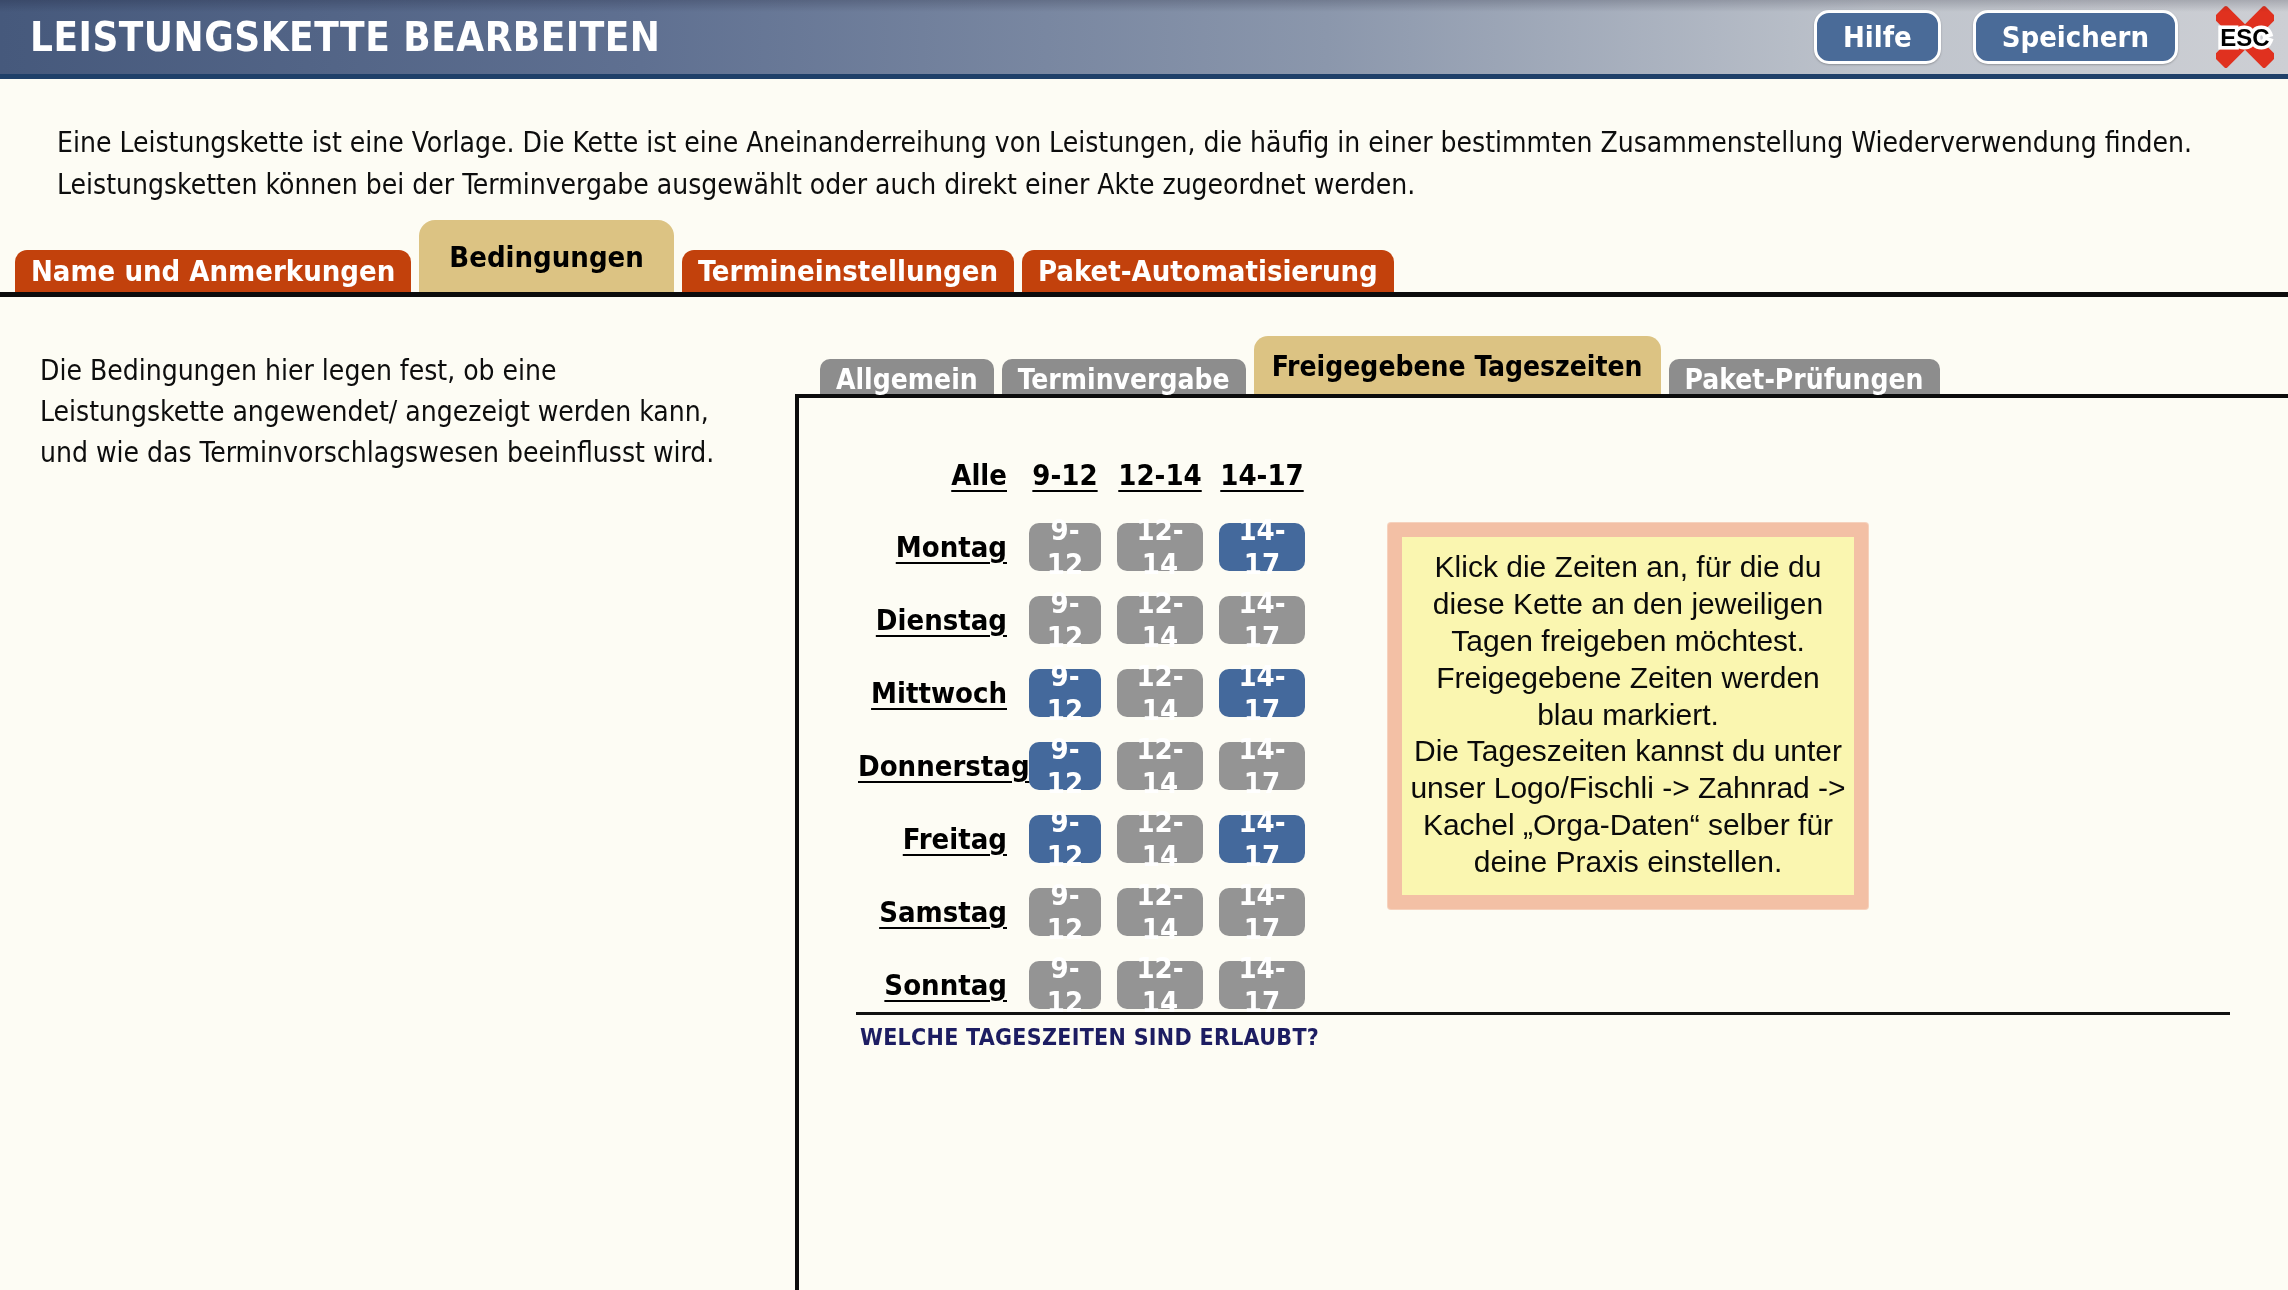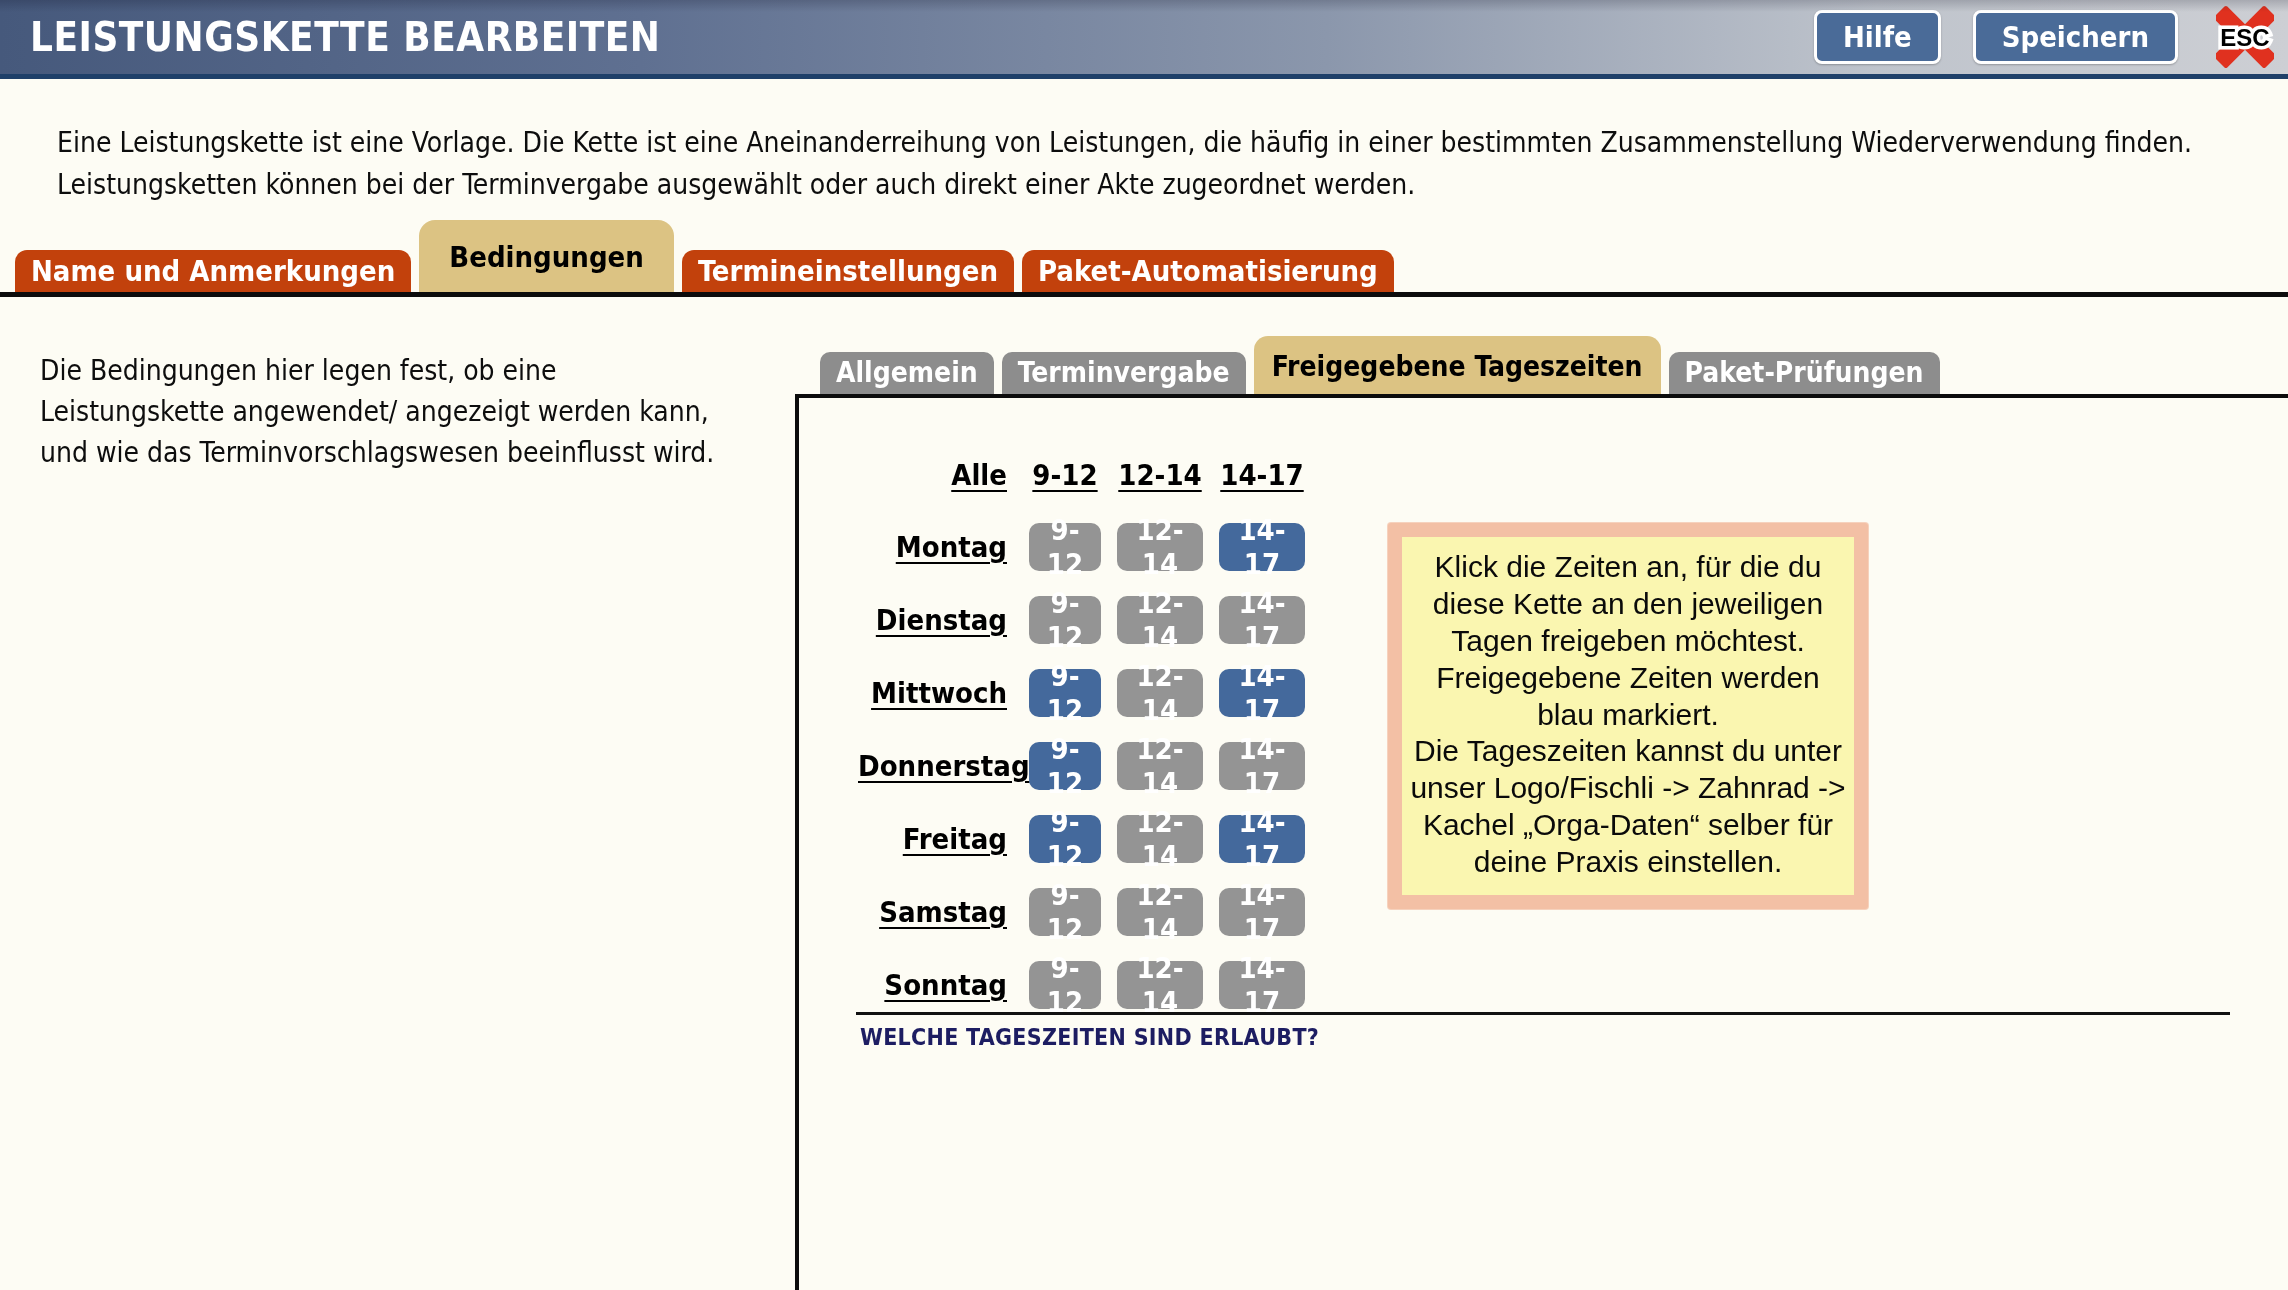--- a/index.html
+++ b/index.html
@@ -21,21 +21,21 @@
     content:"";position:absolute;inset:0 0 auto 0;height:12px;
     background:linear-gradient(180deg,rgba(0,0,20,.18),rgba(0,0,20,0));
     pointer-events:none;
   }
   .app-title{
     margin-left:30px;font-size:40px;font-weight:bold;color:#fff;
     letter-spacing:.5px;white-space:nowrap;
   }
   .titlebar-spacer{flex:1}
   .hbtn{
-    background:#4a6b98;color:#fff;border:3px solid #fff;border-radius:8px;
+    background:#4a6b98;color:#fff;border:3px solid #fff;border-radius:15px;
     font-family:inherit;font-stretch:condensed;
     font-size:29px;font-weight:bold;padding:7px 26px;cursor:pointer;
     box-shadow:0 1px 2px rgba(0,0,0,.25);
   }
   .hbtn + .hbtn{margin-left:32px;}
   .esc-wrap{margin-left:38px;margin-right:14px;width:58px;height:64px;cursor:pointer;flex:0 0 auto;}
   
   .intro{
     position:absolute;left:57px;top:122px;width:2185px;
     font-size:28px;line-height:1.5;color:#0d0d0d;
@@ -56,21 +56,21 @@
   }
   .rule-outer{
     position:absolute;left:0;top:292px;width:2288px;height:5px;background:#0c0c0c;z-index:1;
   }
   .inner-tabs{
     position:absolute;left:820px;top:336px;height:58px;
     display:flex;align-items:flex-end;gap:8px;z-index:2;white-space:nowrap;
   }
   .itab{
     background:#8d8d8d;color:#fff;font-size:28px;font-weight:bold;
-    height:42px;line-height:42px;padding:0 16px;
+    height:35px;line-height:42px;padding:0 16px;
     border-radius:10px 10px 0 0;cursor:pointer;
   }
   .itab.active{
     background:#dcc383;color:#000;height:58px;line-height:62px;
     padding:0 18px;border-radius:14px 14px 0 0;
   }
   .rule-inner{
     position:absolute;left:795px;top:394px;width:1493px;height:4px;background:#0c0c0c;z-index:1;
   }
   .panel-vline{

